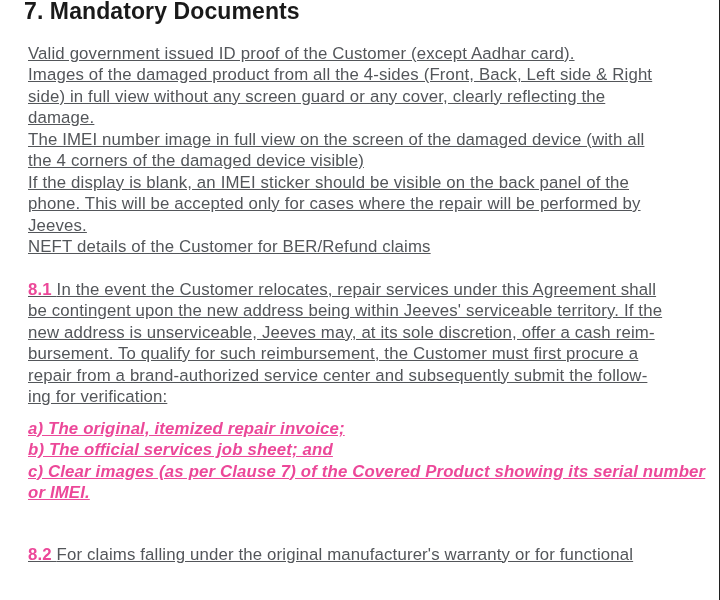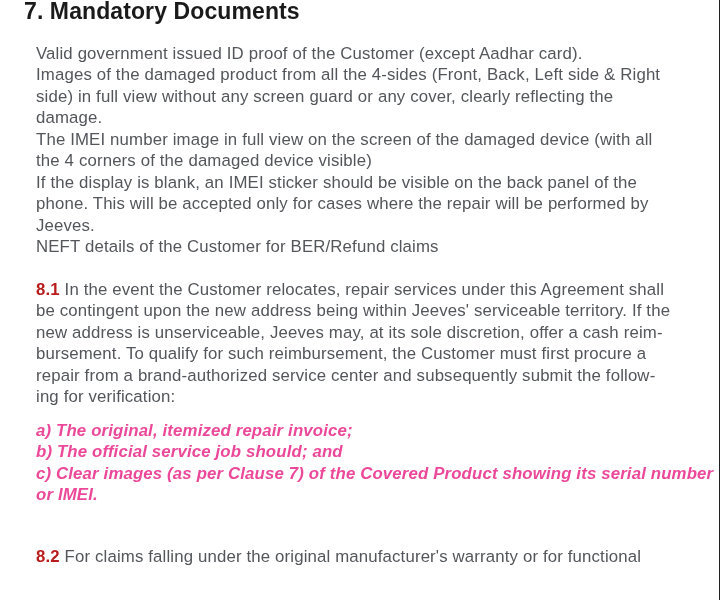--- a/index.html
+++ b/index.html
@@ -35,23 +35,23 @@
     background: #202020;
   }
   .heading {
     font-size: 23px;
     font-weight: 700;
     line-height: 21.5px;
     color: #1a1a1a;
     margin: 0;
     letter-spacing: 0.1px;
   }
-  .para { margin: 12px; }
+  .para { margin: 4px; text-decoration: underline; }
   .line { white-space: pre; }
-  .line strong { color: #b91c1c; font-weight: 700; }
+  .line strong { color: #ec4899; font-weight: 700; }
 
   [data-name="section-7-heading"]   { padding-top: 1px; }
   [data-name="mandatory-documents"] { margin-top: 20px; }
   [data-name="section-8-heading"]   { margin-top: 21px; }
   [data-name="clause-8-1"]          { margin-top: 21px; }
   [data-name="verification-items"]  {
     margin-top: 10px;
     font-weight: 700;
     font-style: italic;
     color: #ec4899;
@@ -79,20 +79,20 @@
     <div class="para" data-name="clause-8-1">
       <div class="line" data-name="text-line"><strong data-name="clause-number">8.1 </strong><span data-name="clause-text">In the event the Customer relocates, repair services under this Agreement shall</span></div>
       <div class="line" data-name="text-line"><span data-name="clause-text">be contingent upon the new address being within Jeeves' serviceable territory. If the</span></div>
       <div class="line" data-name="text-line"><span data-name="clause-text">new address is unserviceable, Jeeves may, at its sole discretion, offer a cash reim-</span></div>
       <div class="line" data-name="text-line"><span data-name="clause-text">bursement. To qualify for such reimbursement, the Customer must first procure a</span></div>
       <div class="line" data-name="text-line"><span data-name="clause-text">repair from a brand-authorized service center and subsequently submit the follow-</span></div>
       <div class="line" data-name="text-line"><span data-name="clause-text">ing for verification:</span></div>
     </div>
     <div class="para" data-name="verification-items">
       <div class="line" data-name="text-line">a) The original, itemized repair invoice;</div>
-      <div class="line" data-name="text-line">b) The official service job should; and</div>
+      <div class="line" data-name="text-line">b) The official services job sheet; and</div>
       <div class="line" data-name="text-line">c) Clear images (as per Clause 7) of the Covered Product showing its serial number</div>
       <div class="line" data-name="text-line">or IMEI.</div>
     </div>
     <div class="para" data-name="clause-8-2">
       <div class="line" data-name="text-line"><strong data-name="clause-number">8.2 </strong><span data-name="clause-text">For claims falling under the original manufacturer's warranty or for functional</span></div>
     </div>
   </div>
 
 </body></html>

